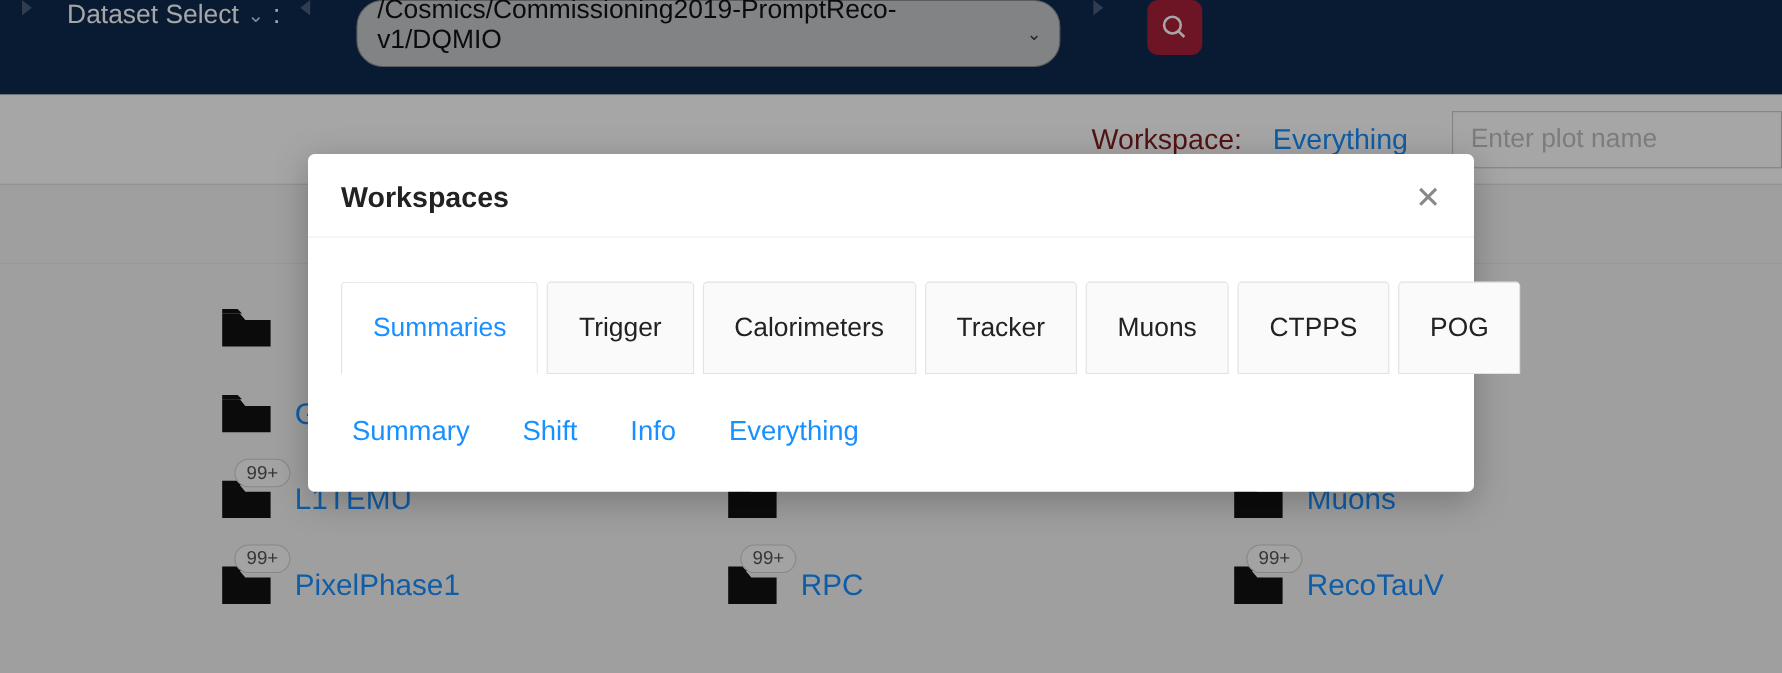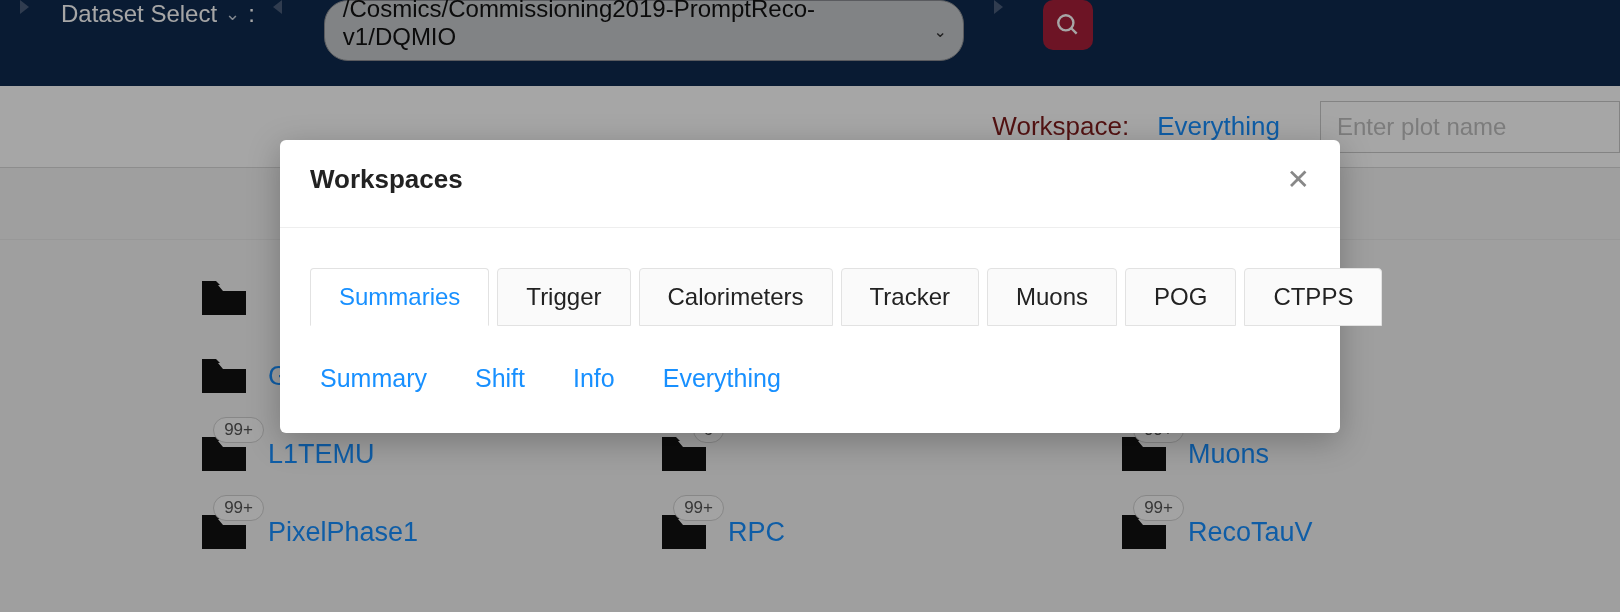--- a/index.html
+++ b/index.html
@@ -94,31 +94,31 @@
     display: flex; align-items: flex-start; justify-content: center;
     padding-top: 140px;
   }
   .modal {
     width: 1060px; background: #fff; border-radius: 6px;
     box-shadow: 0 8px 32px rgba(0,0,0,0.25);
     padding-bottom: 30px;
   }
   .modal-head {
     display: flex; align-items: center; justify-content: space-between;
-    padding: 24px 30px 32px 30px; border-bottom: 1px solid #eee;
+    padding: 24px 30px 20px 30px; border-bottom: 1px solid #eee;
   }
   .modal-title { font-size: 26px; font-weight: 600; color: #222; }
   .modal-close { font-size: 28px; color: #888; cursor: pointer; line-height: 1; }
 
   .tabs {
     display: flex; gap: 8px; padding: 40px 30px 0 30px;
   }
   .tab {
     border: 1px solid #e2e2e2; background: #fafafa;
-    padding: 14px 28px; font-size: 24px; color: #222;
+    padding: 27px 28px; font-size: 24px; color: #222;
     border-radius: 4px 4px 0 0; cursor: pointer;
   }
   .tab.active {
     background: #fff; color: #1890ff; border-bottom-color: #fff;
   }
 
   .sublinks { display: flex; gap: 48px; padding: 38px 40px 10px 40px; }
   .sublinks a { font-size: 25px; color: #1890ff; text-decoration: none; cursor: pointer; }
 
 </style>
@@ -246,22 +246,22 @@
     <div class="modal-head">
       <div class="modal-title">Workspaces</div>
       <div class="modal-close">✕</div>
     </div>
     <div class="tabs" id="modal-tabs">
         <div class="tab active">Summaries</div>
         <div class="tab">Trigger</div>
         <div class="tab">Calorimeters</div>
         <div class="tab">Tracker</div>
         <div class="tab">Muons</div>
+        <div class="tab">CTPPS</div>
         <div class="tab">POG</div>
-        <div class="tab">CTPPS</div>
       </div>
     <div class="sublinks" id="modal-sublinks">
         <a>Summary</a>
         <a>Shift</a>
         <a>Info</a>
         <a>Everything</a>
       </div>
   </div>
 </div>
 

